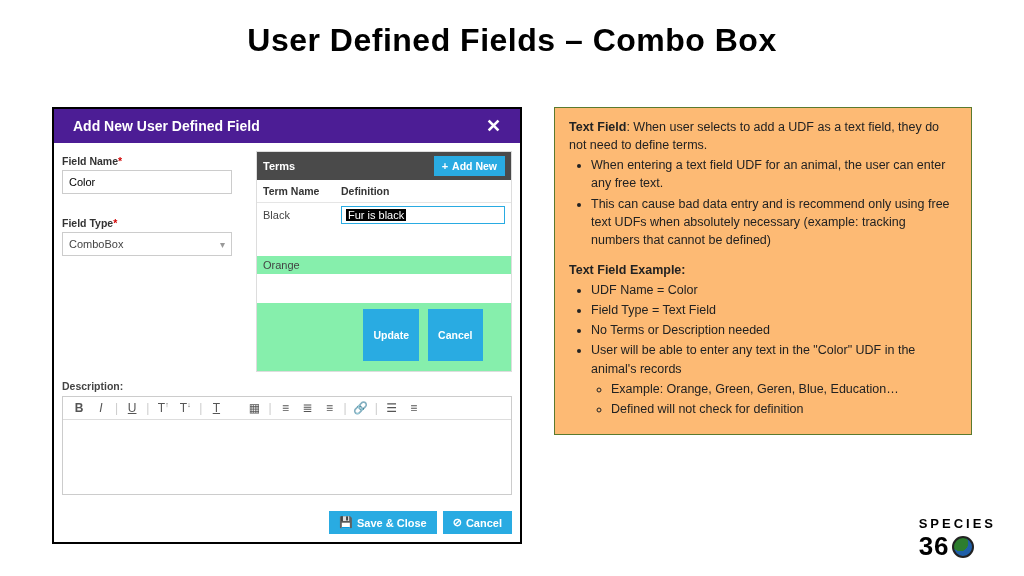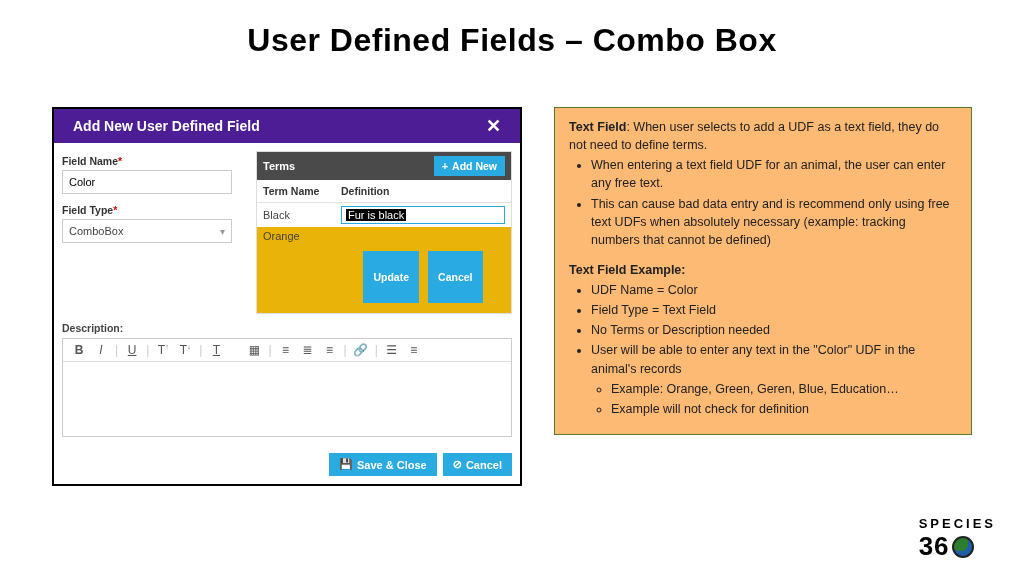--- a/index.html
+++ b/index.html
@@ -104,21 +104,21 @@
     color: #333;
   }
   .terms-cols .c1 { width: 78px; }
   .terms-cols .c2 { flex: 1; }
   .term-row {
     display: flex;
     align-items: center;
     padding: 3px 6px;
     font-size: 11px;
   }
-  .term-row.alt { background: #eab308; }
+  .term-row.alt { background: #86efac; margin-top: 29px; }
   .term-row .c1 { width: 78px; }
   .term-row .c2 { flex: 1; }
   .def-edit {
     border: 1px solid #29abe2;
     padding: 2px 4px;
     font-size: 11px;
     width: 100%;
   }
   .def-edit .sel {
     background: #000000;
@@ -196,21 +196,21 @@
   <div class="modal">
     <div class="modal-header">
       <span>Add New User Defined Field</span>
       <span class="close-x">✕</span>
     </div>
     <div class="modal-body">
       <div class="row-fields">
         <div class="left-fields">
           <label class="form-label"><span>Field Name</span><span class="req">*</span></label>
           <input class="text-input" value="Color" style="">
-          <label class="form-label" style="margin-top:10px"><span>Field Type</span><span class="req">*</span></label>
+          <label class="form-label" style="margin-top:23px"><span>Field Type</span><span class="req">*</span></label>
           <div class="select-input">
               <span>ComboBox</span>
             </div>
         </div>
         <div class="terms-box">
           <div class="terms-head">
             <span>Terms</span>
             <button class="btn">
                 <span class="ico">+</span>
                 <span>Add New</span>
@@ -285,21 +285,21 @@
       <li>This can cause bad data entry and is recommend only using free text UDFs when absolutely necessary (example: tracking numbers that cannot be defined)</li>
     </ul>
     <div class="sec">Text Field Example:</div>
     <ul>
       <li>UDF Name = Color</li>
       <li>Field Type = Text Field</li>
       <li>No Terms or Description needed</li>
       <li><span>User will be able to enter any text in the "Color" UDF in the animal's records</span>
         <ul>
           <li>Example: Orange, Green, Geren, Blue, Education…</li>
-          <li>Example will not check for definition</li>
+          <li>Defined will not check for definition</li>
         </ul>
       </li>
     </ul>
   </div>
 
 </div>
 
 <div class="logo">
   <div class="l1">SPECIES</div>
   <div class="l2">

